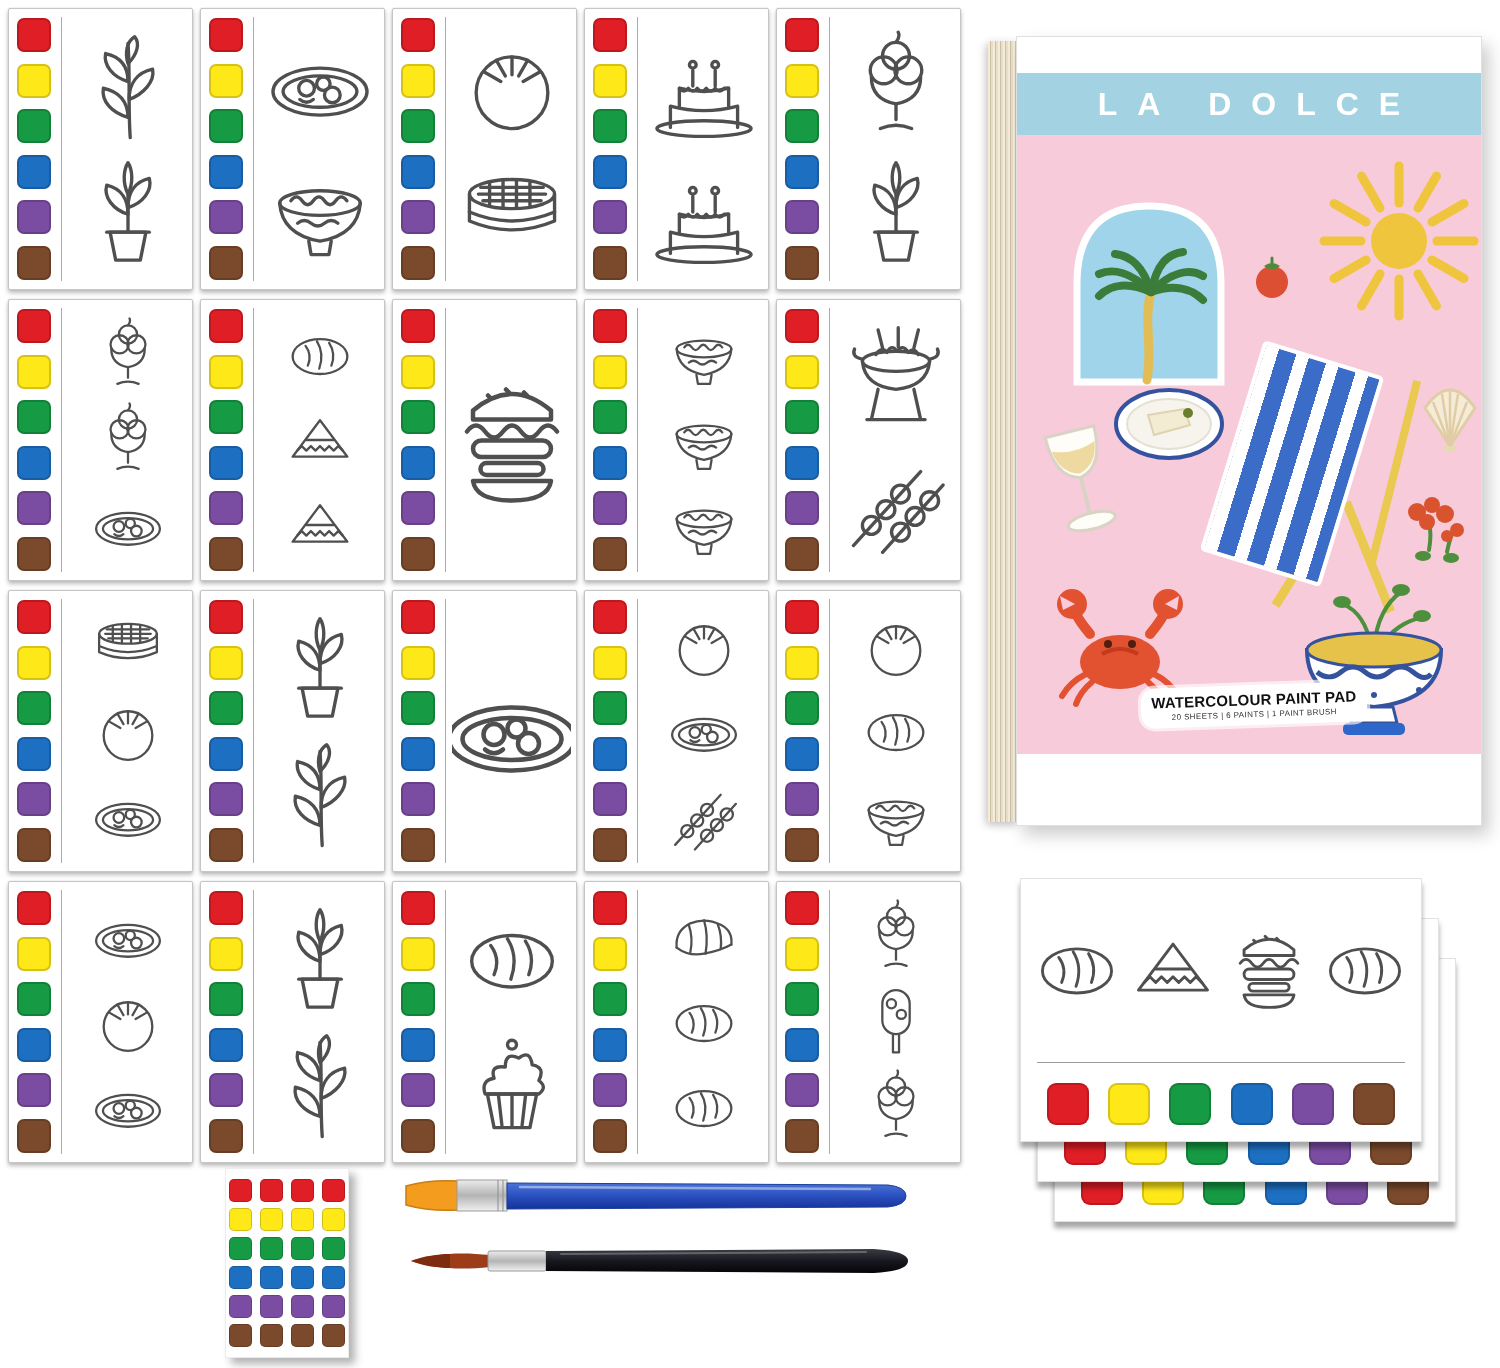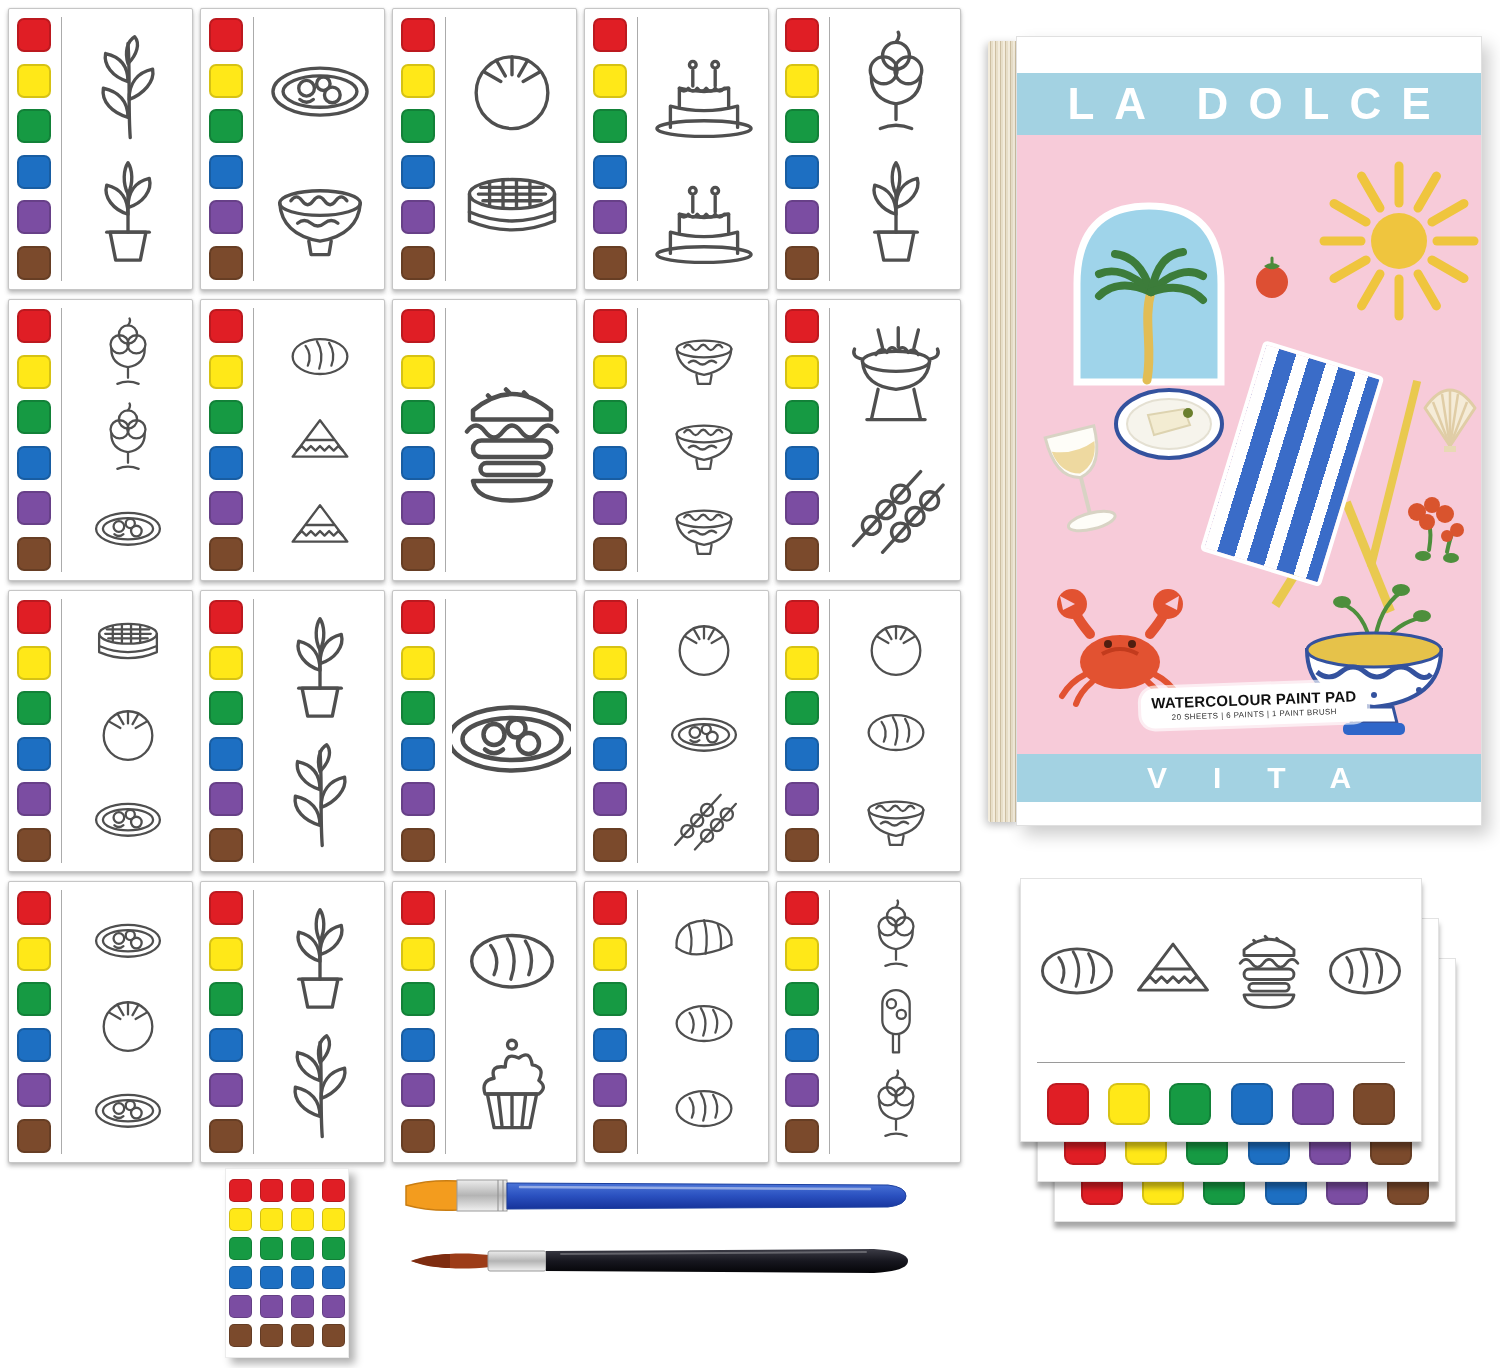--- a/index.html
+++ b/index.html
@@ -24,21 +24,21 @@
 
   
   #book{position:absolute;left:988px;top:36px;width:494px;height:794px;}
   #page-edges{position:absolute;left:0;top:5px;bottom:8px;width:30px;border-radius:3px 0 0 3px;
     background:repeating-linear-gradient(to right,#f3ecdc 0 2px,#cdbfa2 2px 3px,#e8dfc9 3px 5px);
     box-shadow:-2px 3px 8px rgba(0,0,0,.25);}
   #book-cover{position:absolute;left:28px;top:0;right:0;bottom:4px;background:#fff;
     border:1px solid #e0e0e0;box-shadow:7px 9px 16px rgba(0,0,0,.20);}
   .band{position:absolute;left:0;right:0;background:#a3d2e2;color:#fff;font-weight:bold;
     display:flex;align-items:center;justify-content:center;box-sizing:border-box;}
-  #band-top{top:36px;height:62px;font-size:44px;letter-spacing:20px;padding-left:20px;}
+  #band-top{top:36px;height:62px;font-size:32px;letter-spacing:20px;padding-left:20px;}
   #band-bottom{top:717px;height:48px;font-size:30px;letter-spacing:46px;padding-left:46px;}
   #cover-pink{position:absolute;left:0;right:0;top:98px;height:619px;background:#f7cbd9;overflow:hidden;}
   .cover-el{position:absolute;}
   
   #chair{left:195px;top:205px;width:235px;height:280px;}
   #chair-leg1{position:absolute;left:92px;top:150px;width:9px;height:125px;background:#e9c94f;transform:rotate(32deg);}
   #chair-leg2{position:absolute;left:152px;top:158px;width:9px;height:118px;background:#e9c94f;transform:rotate(-22deg);}
   #chair-rail{position:absolute;left:178px;top:38px;width:8px;height:192px;background:#e9c94f;transform:rotate(14deg);}
   #chair-fabric{position:absolute;left:52px;top:0;width:118px;height:212px;
     background:repeating-linear-gradient(90deg,#ffffff 0 13px,#3a6cc8 13px 31px);
@@ -747,21 +747,20 @@
           <path d="M76 147 L72 163 H118 L114 147 Z" fill="#ffffff" stroke="#34529e" stroke-width="3"></path>
           <rect x="64" y="163" width="62" height="12" rx="5" fill="#2f66c9"></rect>
         </svg>
 
         <div id="cover-label">
           <div id="label-main">WATERCOLOUR PAINT PAD</div>
           <div id="label-sub">20 SHEETS | 6 PAINTS | 1 PAINT BRUSH</div>
         </div>
       </div>
 
-      <div id="band-bottom" class="band">VITA</div>
     </div>
   </div>
 
   <div id="sample-stack">
     <div class="sheet back2">
       <div class="sample-swatch-row">
           <div class="swatch" style="background: rgb(224, 30, 37);"></div>
           <div class="swatch" style="background: rgb(255, 232, 24);"></div>
           <div class="swatch" style="background: rgb(22, 154, 67);"></div>
           <div class="swatch" style="background: rgb(29, 111, 194);"></div>

